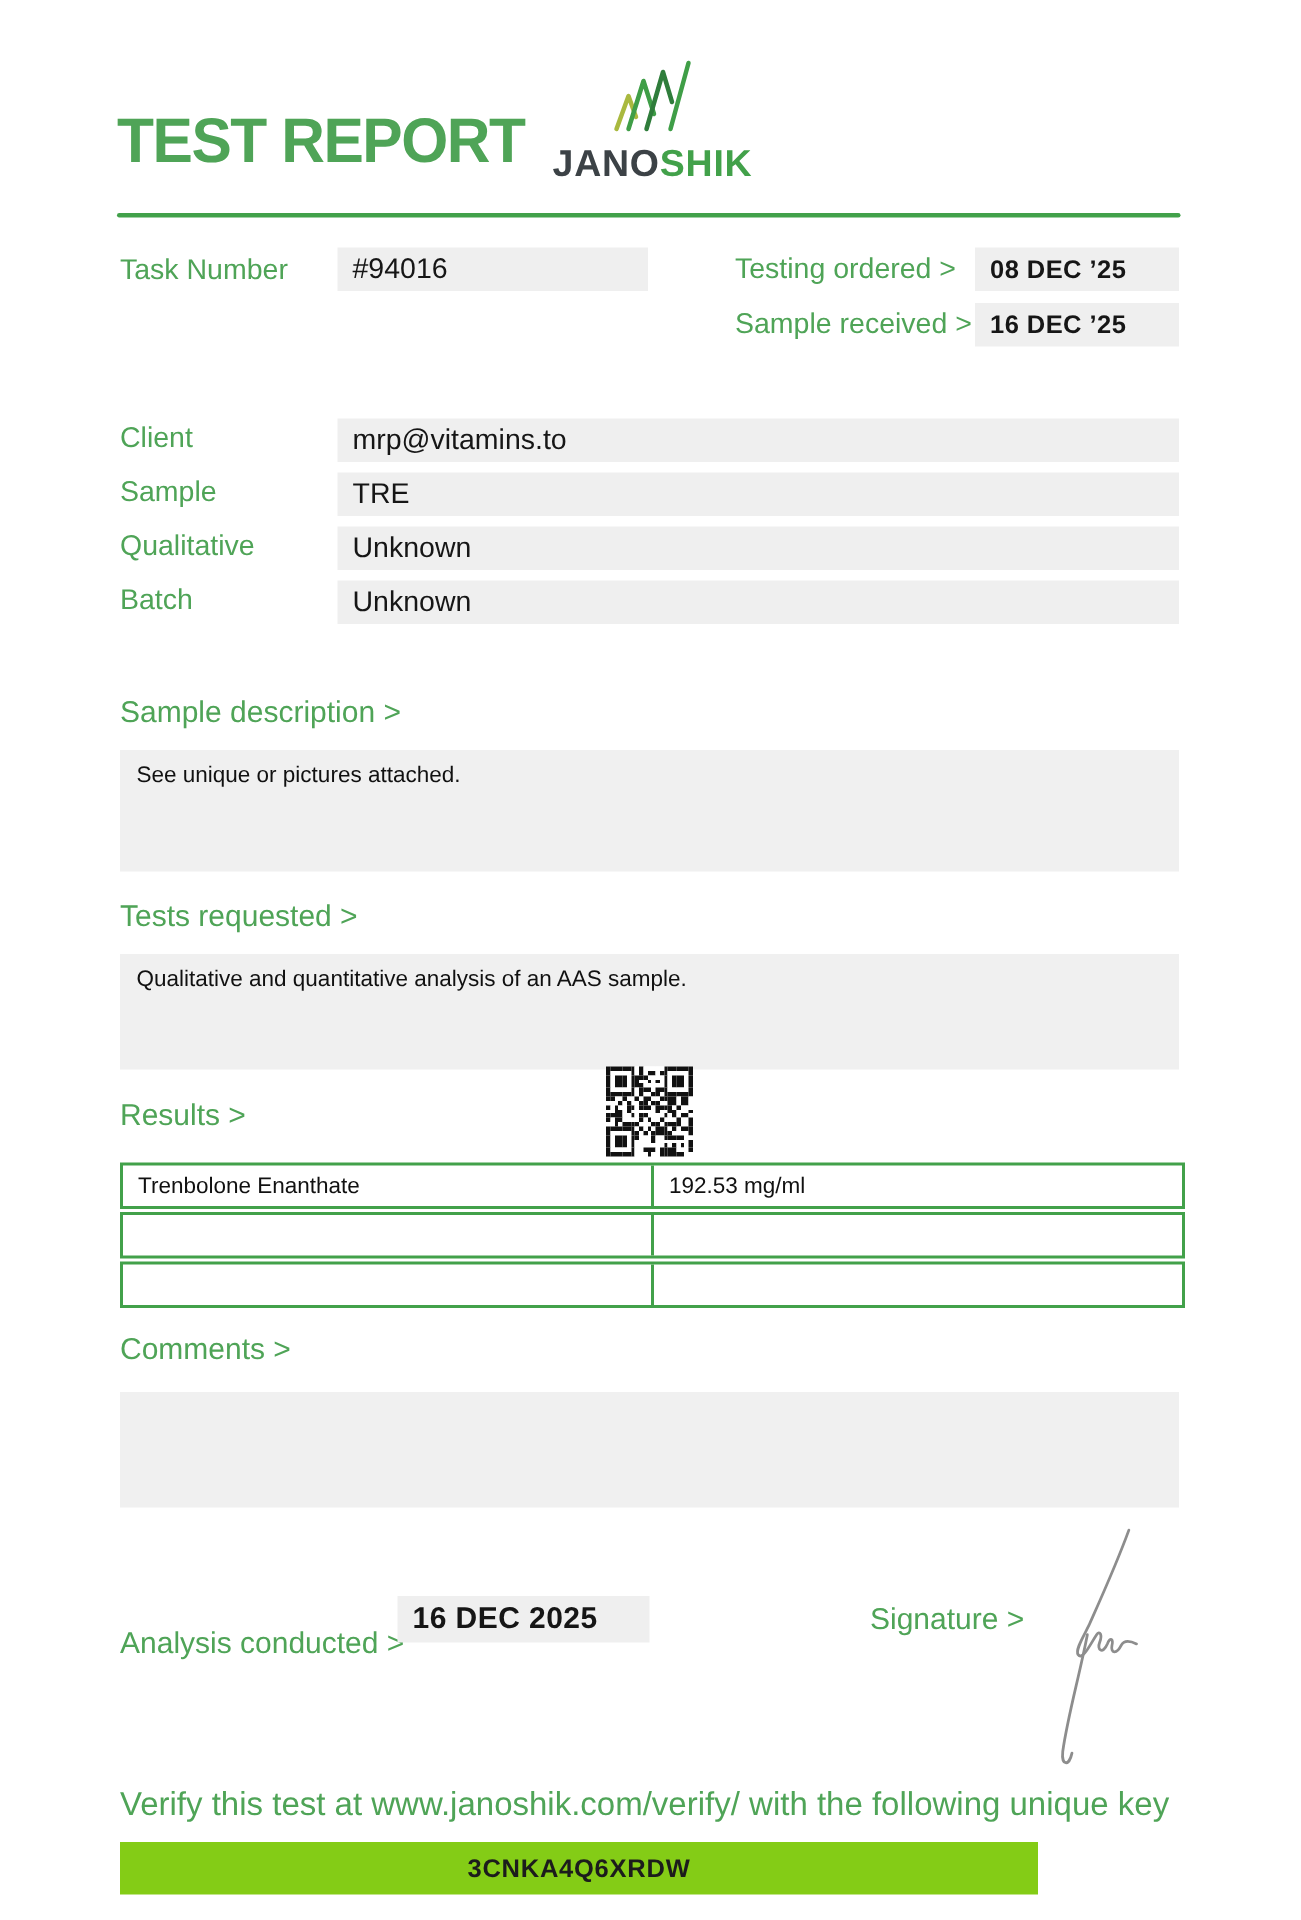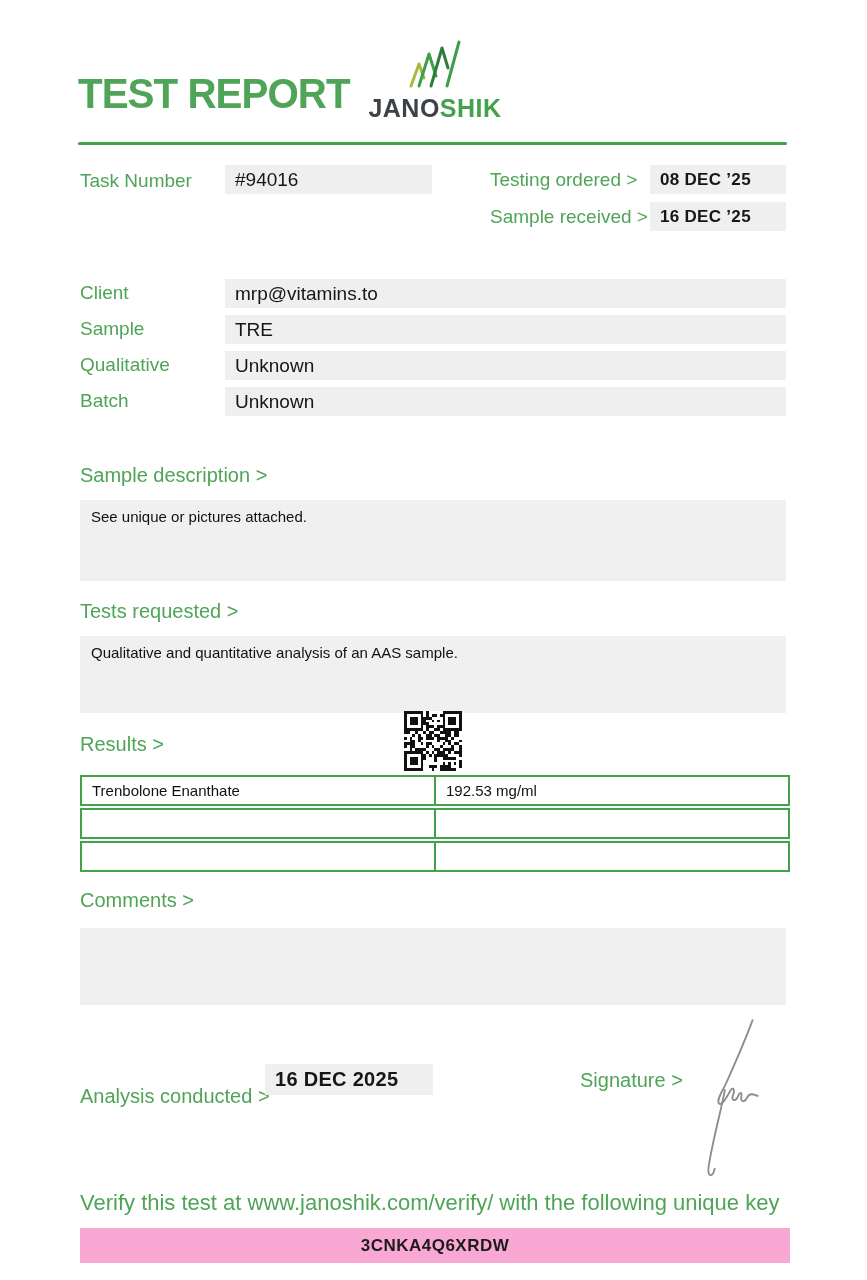--- a/index.html
+++ b/index.html
@@ -60,21 +60,21 @@
   .tcell{flex:1;display:flex;align-items:center;padding:12px 10px;font-size:15px;color:#111;}
   .tcell:first-child{border-right:2px solid var(--green-line);}
 
   
   .an-label{left:80px;top:1069px;font-size:20px;margin-top:16px;}
   .an-box{left:265px;top:1064px;width:168px;height:31px;font-weight:700;font-size:20px;letter-spacing:.3px;}
   .sig-label{left:580px;top:1069px;font-size:20px;}
   .sig{left:690px;top:1016px;width:78px;height:164px;}
 
   .verify{left:80px;top:1190px;width:707px;color:var(--green);font-size:22px;white-space:nowrap;}
-  .keybar{left:80px;top:1228px;width:710px;height:35px;background:#f9a8d4;display:flex;align-items:center;justify-content:center;color:#1c1c1c;font-size:17px;font-weight:700;letter-spacing:.5px;}
+  .keybar{left:80px;top:1228px;width:612px;height:35px;background:#84cc16;display:flex;align-items:center;justify-content:center;color:#1c1c1c;font-size:17px;font-weight:700;letter-spacing:.5px;}
 </style>
 </head>
 <body>
 
 <div class="page">
 
   <div class="abs title">TEST REPORT</div>
 
   <div class="abs logo">
     <svg width="64" height="48" viewBox="0 0 64 48">

